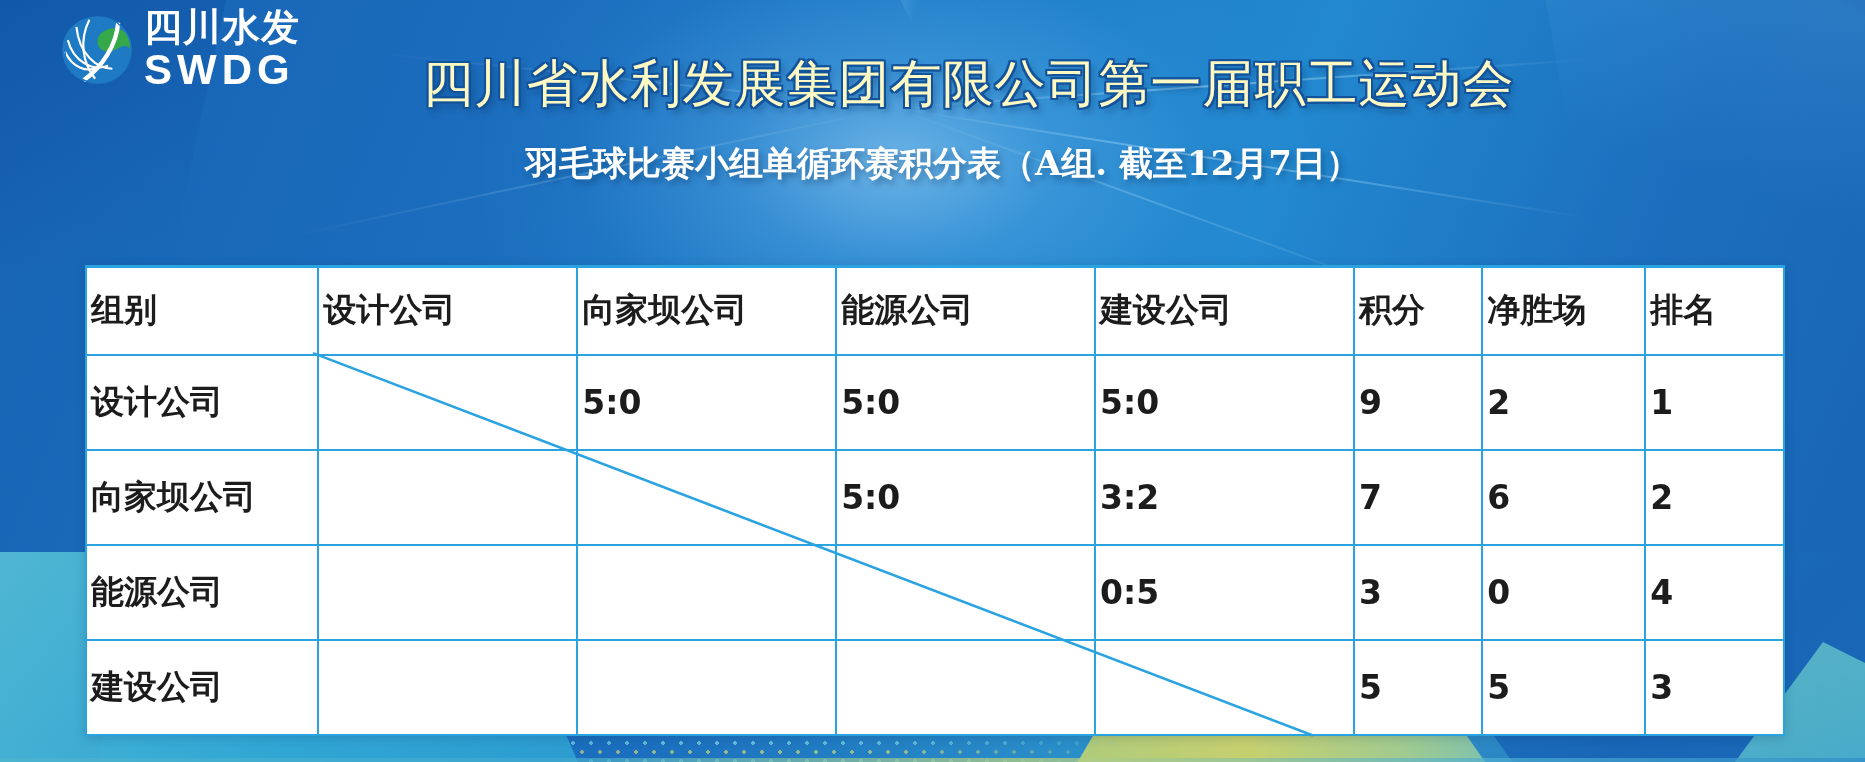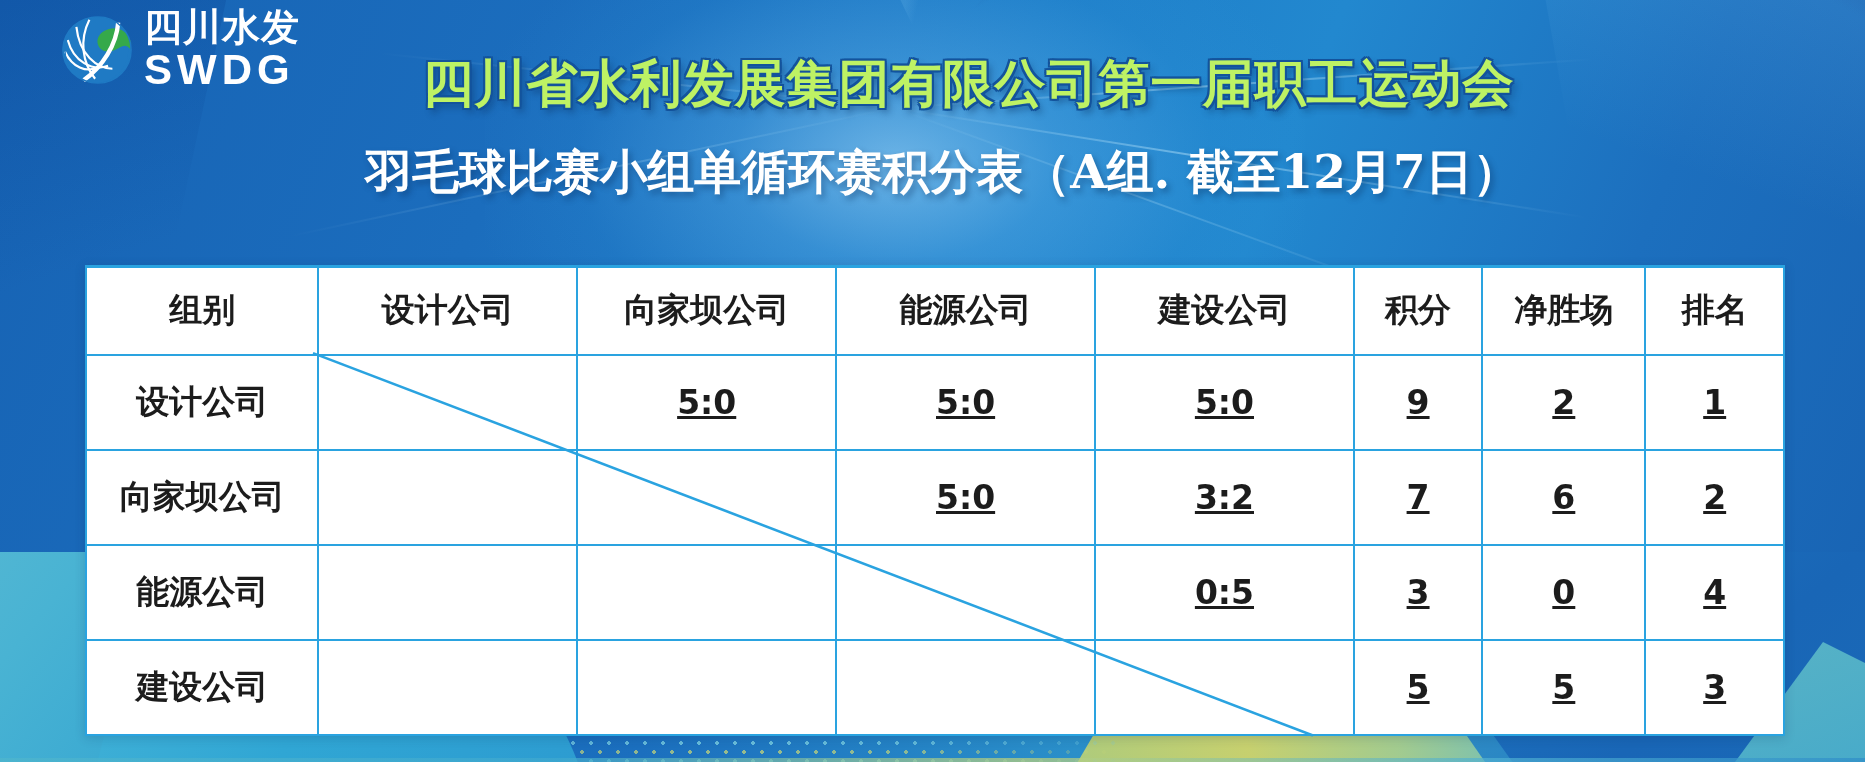--- a/index.html
+++ b/index.html
@@ -136,69 +136,69 @@
   .logo-en {
     font-family: "Liberation Sans", sans-serif;
     font-size: 42px; font-weight: 700; color: #ffffff;
     letter-spacing: 5px; margin-top: 3px;
   }
 
   
   #titles { position: absolute; left: 0; right: 0; top: 50px; z-index: 3; text-align: center; }
   .title-main {
     font-family: "DejaVu Sans", sans-serif;
-    font-size: 51px; font-weight: 700; color: #bef264;
+    font-size: 51px; font-weight: 400; color: #fef9c3;
     letter-spacing: 1px;
     padding-left: 72px;
     text-shadow:
       -2px -2px 0 #13539c, 2px -2px 0 #13539c, -2px 2px 0 #13539c, 2px 2px 0 #13539c,
       0 -2px 0 #13539c, 0 2px 0 #13539c, -2px 0 0 #13539c, 2px 0 0 #13539c,
       4px 5px 7px rgba(8,45,92,.45);
     white-space: nowrap;
   }
   .title-sub {
     font-family: "DejaVu Serif", serif;
-    font-size: 47px; font-weight: 700; color: #ffffff;
+    font-size: 34px; font-weight: 700; color: #ffffff;
     letter-spacing: 0px;
     margin-top: 22px;
     padding-left: 20px;
     text-shadow: 3px 4px 6px rgba(8,45,92,.42);
     white-space: nowrap;
   }
 
   
   #table-wrap {
     position: absolute; left: 85px; top: 265px; width: 1700px; z-index: 4;
   }
   table.score {
     width: 100%; border-collapse: collapse;
     background: #ffffff;
     table-layout: fixed;
     box-shadow: 0 2px 10px rgba(5,40,85,.18);
   }
   table.score td, table.score th {
     border: 2px solid #2aa3e0;
     height: 95px;
-    text-align: center;
+    text-align: left;
     vertical-align: middle;
     font-family: "DejaVu Sans", sans-serif;
     font-weight: 700;
     font-size: 33px;
     color: #1c1c1c;
     background: #ffffff;
     padding: 0 4px;
   }
   table.score thead th { height: 88px; }
   table.score tr:first-child th { border-top-width: 3px; }
   .col-team  { width: 228px; }
   .col-match { width: 254px; }
   .col-pts   { width: 126px; margin-top: 28px; }
   .col-diff  { width: 160px; }
   .col-rank  { width: 136px; }
-  td.num, th.num { font-family: "Liberation Sans", "DejaVu Sans", sans-serif; text-decoration: underline; }
+  td.num, th.num { font-family: "Liberation Sans", "DejaVu Sans", sans-serif; }
 
   
   #diagonal {
     position: absolute; left: 0; top: 0; width: 100%; height: 100%;
     pointer-events: none; z-index: 5; overflow: visible;
   }
 </style>
 </head>
 <body>
 

